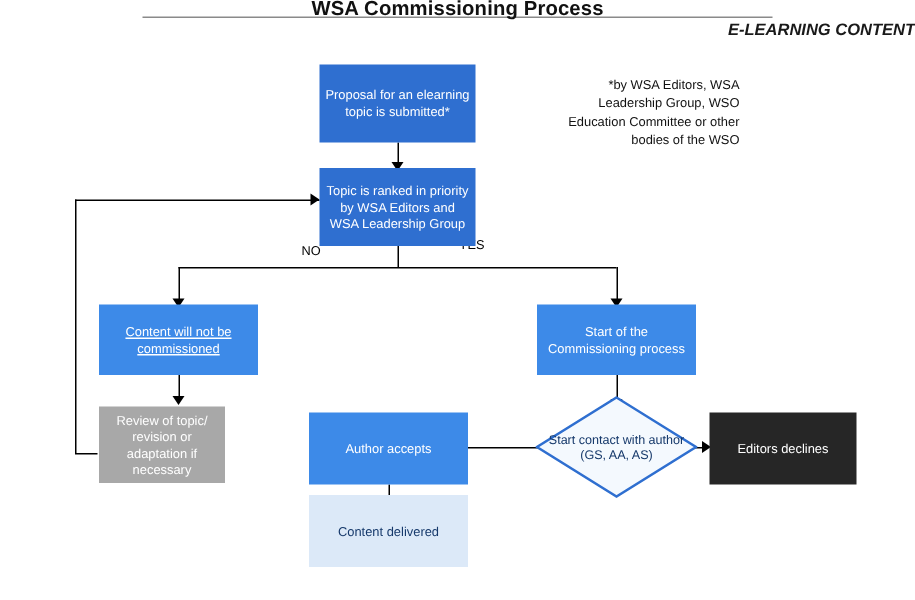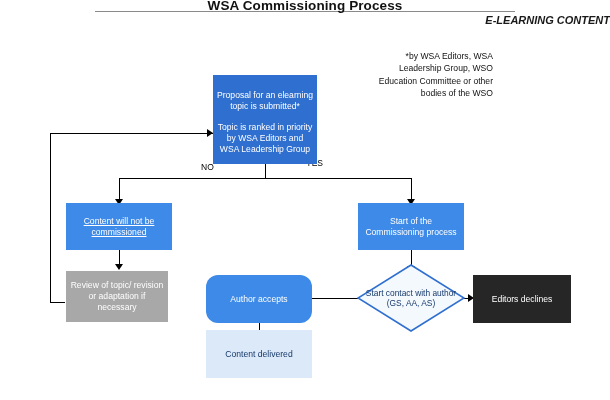--- a/index.html
+++ b/index.html
@@ -178,52 +178,52 @@
 
   <div class="edge edge-h" style="left:458px; top:298px; width:14px;"></div>
   <div class="arrow arrow-right" style="left:468px; top:294px;"></div>
 
   <div class="edge edge-h" style="left:310px; top:298px; width:54px;"></div>
   <div class="arrow arrow-left" style="left:306px; top:294px;"></div>
 
   <div class="edge edge-v" style="left:259px; top:323px; height:18px;"></div>
   <div class="arrow arrow-down" style="left:255px; top:338px;"></div>
 
-  <div class="node node-blue" style="left:213px; top:43px; width:104px; height:52px;margin-top:32px;">
+  <div class="node node-blue" style="left:213px; top:43px; width:104px; height:52px;">
     <span>Proposal for an elearning topic is submitted*</span>
   </div>
 
   <div class="node node-blue" style="left:213px; top:112px; width:104px; height:52px;">
     <span>Topic is ranked in priority by WSA Editors and WSA Leadership Group</span>
   </div>
 
   <div class="node node-blue-light" style="left:66px; top:203px; width:106px; height:47px;text-decoration:underline;">
     <span>Content will not be commissioned</span>
   </div>
 
-  <div class="node node-gray" style="left:66px; top:271px; width:102px; height:51px;">
+  <div class="node node-gray" style="left:66px; top:271px; width:84px; height:51px;">
     <span>Review of topic/ revision or adaptation if necessary</span>
   </div>
 
   <div class="node node-blue-light" style="left:358px; top:203px; width:106px; height:47px;">
     <span>Start of the Commissioning process</span>
   </div>
 
   <div class="diamond" style="left:357px; top:264px; width:108px; height:68px;">
     <svg class="shape" viewBox="0 0 108 68" preserveAspectRatio="none">
       <polygon points="54,1 107,34 54,67 1,34" fill="#f4f9fe" stroke="#2f6fd0" stroke-width="1.6"></polygon>
     </svg>
     <div class="label">Start contact with author (GS, AA, AS)</div>
   </div>
 
   <div class="node node-dark" style="left:473px; top:275px; width:98px; height:48px;">
     <span>Editors declines</span>
   </div>
 
-  <div class="node node-blue-light" style="left:206px; top:275px; width:106px; height:48px;border-radius:12px;">
+  <div class="node node-blue-light" style="left:206px; top:275px; width:106px; height:48px;">
     <span>Author accepts</span>
   </div>
 
   <div class="node node-lightblue" style="left:206px; top:330px; width:106px; height:48px;">
     <span>Content delivered</span>
   </div>
 
 </div>
 
 </body></html>

